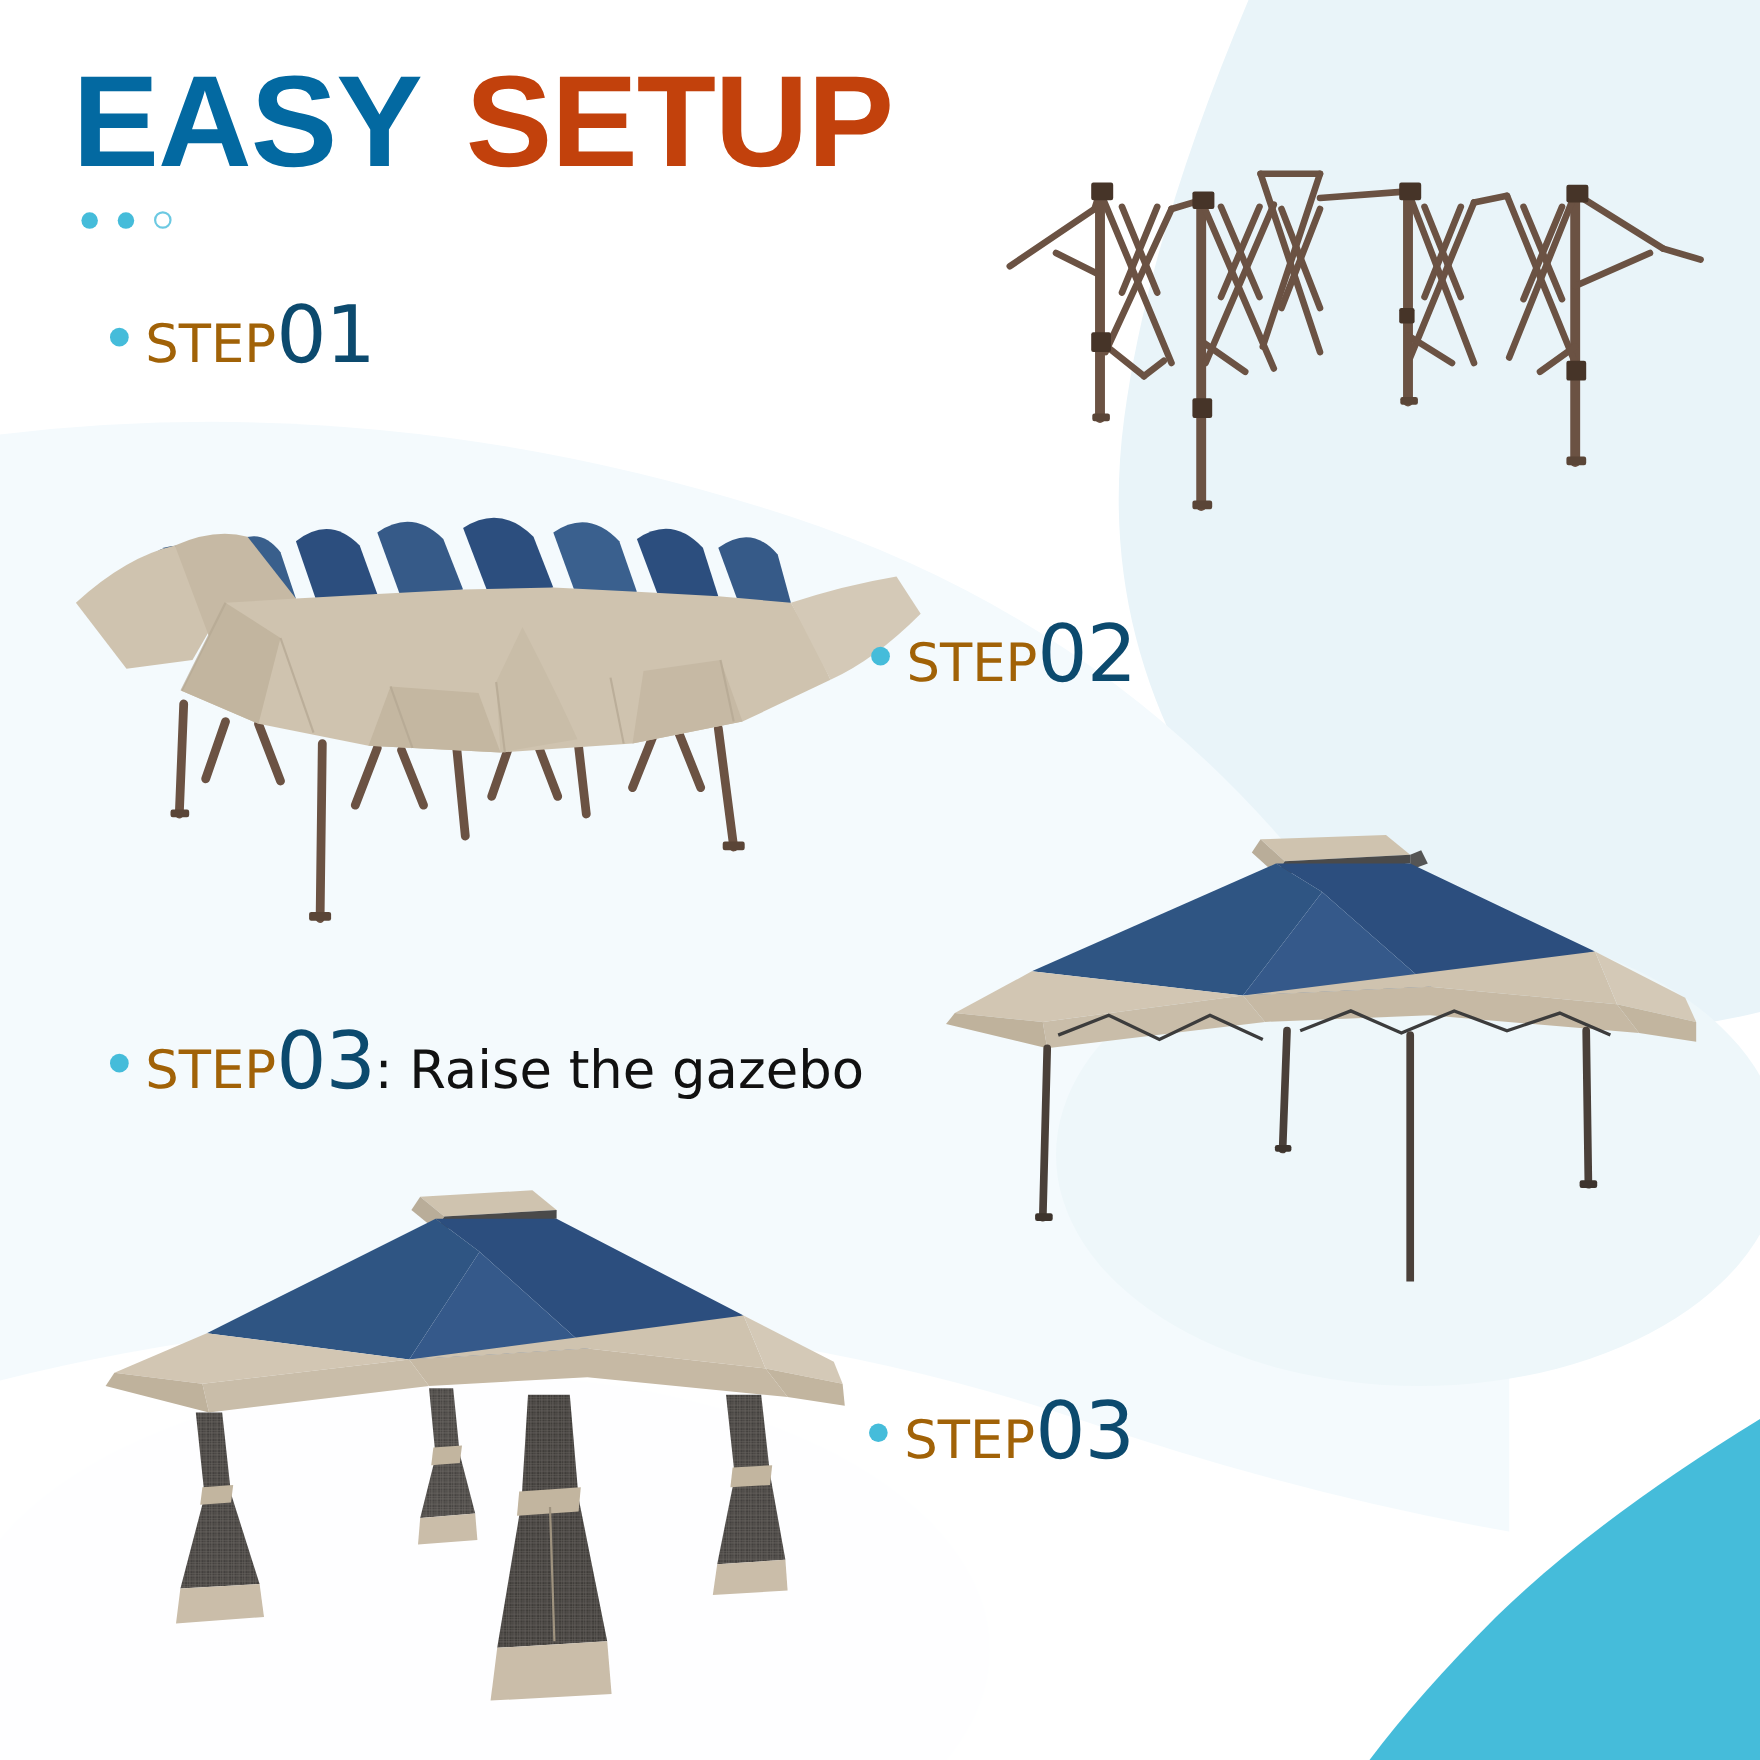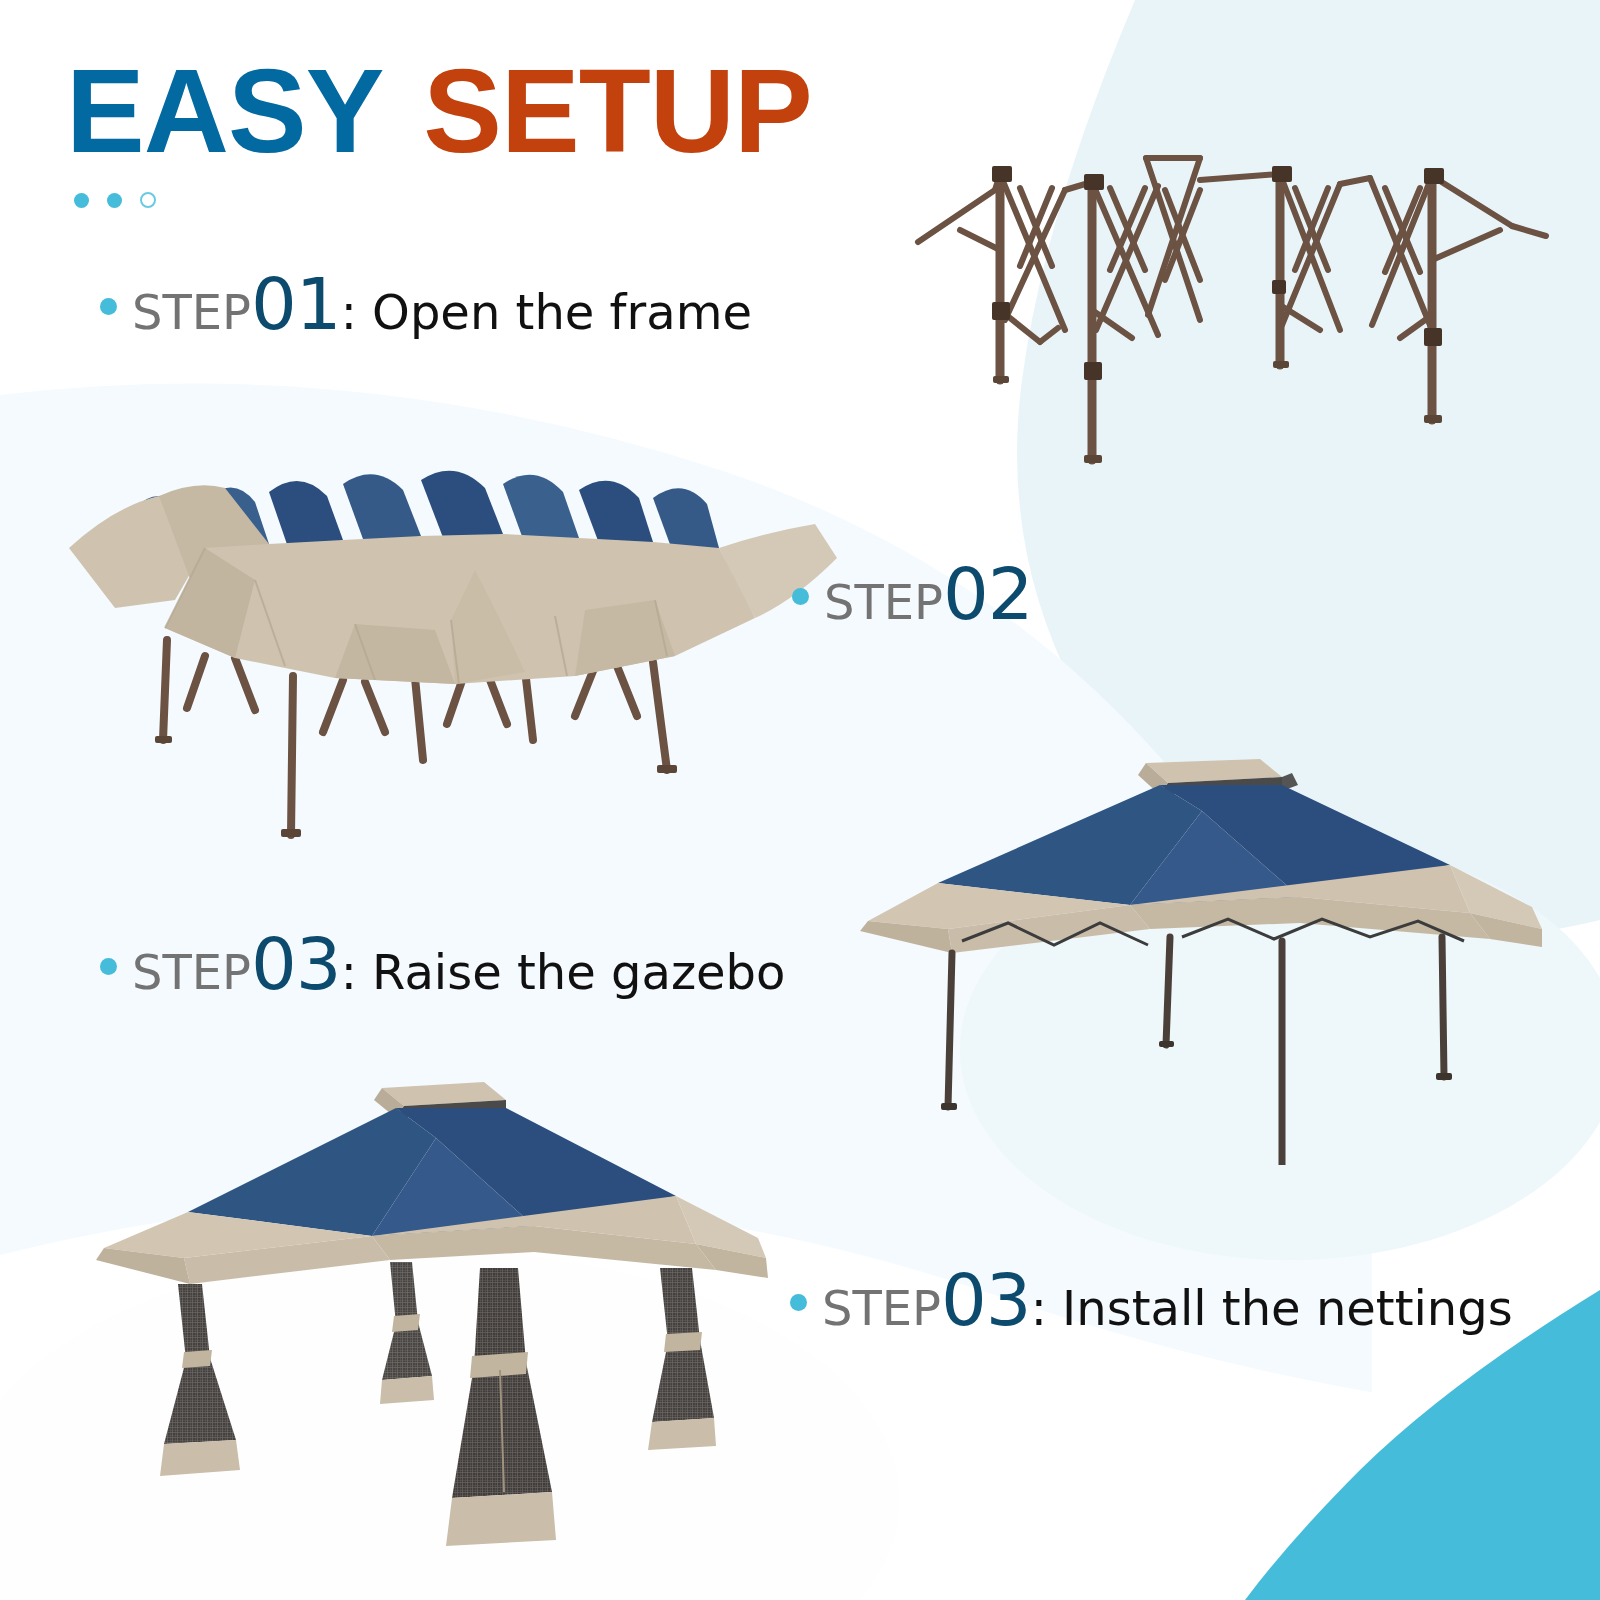--- a/index.html
+++ b/index.html
@@ -42,21 +42,21 @@
   .step .bullet {
     width:17px; height:17px; border-radius:50%;
     background:#45bcda;
     align-self:center;
     margin-right:15px;
     flex:none;
   }
   .step .lbl {
     font-family:"DejaVu Sans", sans-serif;
     font-size:48px;
-    color:#737373;
+    color:#a16207;
     letter-spacing:0px;
   }
   .step .num {
     font-family:"DejaVu Sans", sans-serif;
     font-size:72px;
     color:#0c4a6e;
     line-height:0.9;
     letter-spacing:-1px;
   }
   .step .rest {
@@ -113,41 +113,39 @@
     <span class="dot"></span>
     <span class="dot"></span>
     <span class="dot hollow"></span>
   </div>
 </div>
 
 <div class="step" id="step1">
   <span class="bullet"></span>
   <span class="lbl">STEP</span>
   <span class="num">01</span>
-  <span class="rest">: Open the frame</span>
 </div>
 
 <div class="step" id="step2">
   <span class="bullet"></span>
   <span class="lbl">STEP</span>
   <span class="num">02</span>
 </div>
 
 <div class="step" id="step3">
   <span class="bullet"></span>
   <span class="lbl">STEP</span>
   <span class="num">03</span>
   <span class="rest">: Raise the gazebo</span>
 </div>
 
 <div class="step" id="step4">
   <span class="bullet"></span>
   <span class="lbl">STEP</span>
   <span class="num">03</span>
-  <span class="rest"> : Install the nettings</span>
 </div>
 
 <div class="shot" id="shot-frame">
 <svg viewBox="0 0 660 340">
   <g stroke="#6b5243" stroke-width="6" fill="none" stroke-linecap="round">
 
     <path d="M18 112 L95 60"></path>
     <path d="M95 60 L100 44"></path>
 
     <path d="M100 44 L100 250" stroke-width="9"></path>

